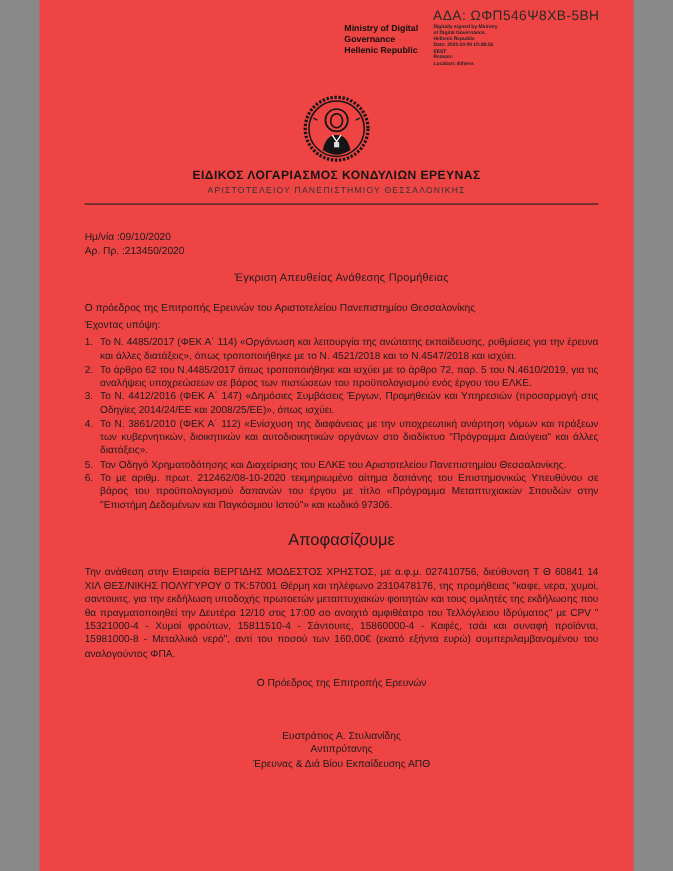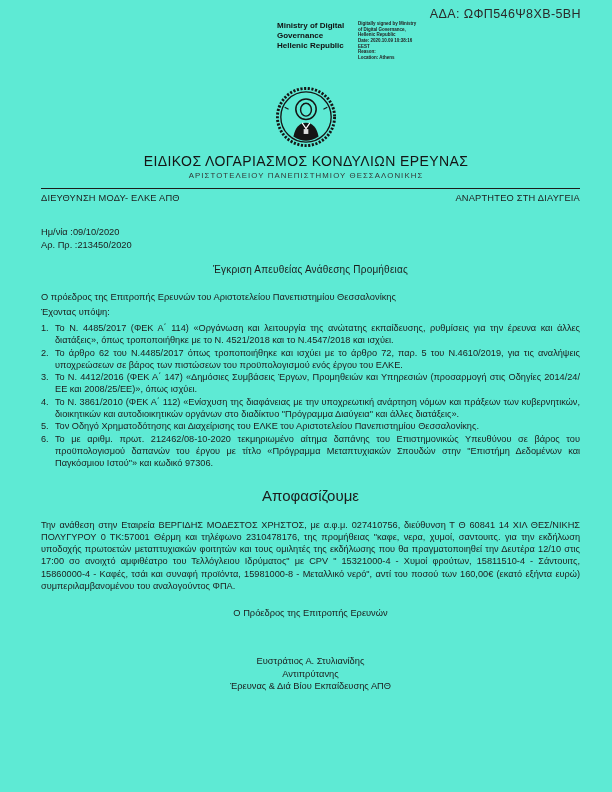--- a/index.html
+++ b/index.html
@@ -1,20 +1,20 @@
 <!DOCTYPE html>
 <html><head>
 <meta charset="utf-8">
 <style>
   html,body{margin:0;padding:0;background:#888;}
   .page{
     position:relative;
-    width:612px;height:792px;
+    width:540px;height:792px;
     margin:0 auto;
-    background:#5eead4;
+    background:#ef4444;
     color:#1c1c1c;
     font-family:"Liberation Sans", sans-serif;
     overflow:hidden;
   }
   .content{padding:0 32px 0 41px;}
   
   .ada{
     position:absolute;top:7px;right:31px;
     font-size:12.5px;letter-spacing:.4px;color:#2a2a2a;
   }
@@ -27,21 +27,21 @@
     font-size:8px;font-weight:bold;line-height:1.25;color:#111;
     white-space:pre-line;width:76px;
   }
   .stamp-sig{
     font-size:4.5px;line-height:1.25;color:#222;
     white-space:pre-line;width:68px;font-weight:bold;
   }
   
   .seal-block{padding-top:86px;text-align:center;}
   .seal{display:inline-block;width:62px;height:62px;}
-  .org1{margin-top:1px;font-size:14px;font-weight:normal;letter-spacing:.4px;color:#151515;}
+  .org1{margin-top:1px;font-size:11px;font-weight:bold;letter-spacing:.4px;color:#151515;}
   .org2{margin-top:2px;font-size:7.8px;letter-spacing:1.1px;color:#333;}
   
   .rule{margin:8px 32px 0 41px;border-top:1.8px solid #1c1c1c;}
   .dept-row{
     display:flex;justify-content:space-between;
     margin-top:4px;font-size:9.3px;letter-spacing:.2px;
   }
   
   .date-block{margin-top:23px;font-size:9.3px;line-height:12.5px;}
   
@@ -99,24 +99,20 @@
         <line x1="54" y1="22" x2="50" y2="24" stroke="#151515" stroke-width="1.2"></line>
       </svg>
     </span>
     <div class="org1">ΕΙΔΙΚΟΣ ΛΟΓΑΡΙΑΣΜΟΣ ΚΟΝΔΥΛΙΩΝ ΕΡΕΥΝΑΣ</div>
     <div class="org2">ΑΡΙΣΤΟΤΕΛΕΙΟΥ ΠΑΝΕΠΙΣΤΗΜΙΟΥ ΘΕΣΣΑΛΟΝΙΚΗΣ</div>
   </div>
 
   <div class="rule"></div>
 
   <div class="content">
-    <div class="dept-row">
-      <span>ΔΙΕΥΘΥΝΣΗ ΜΟΔΥ- ΕΛΚΕ ΑΠΘ</span>
-      <span>ΑΝΑΡΤΗΤΕΟ ΣΤΗ ΔΙΑΥΓΕΙΑ</span>
-    </div>
 
     <div class="date-block">
       <div>Ημ/νία :09/10/2020</div>
       <div>Αρ. Πρ. :213450/2020</div>
     </div>
 
     <div class="doc-title">Έγκριση Απευθείας Ανάθεσης Προμήθειας</div>
 
     <div class="intro1">Ο πρόεδρος της Επιτροπής Ερευνών του Αριστοτελείου Πανεπιστημίου Θεσσαλονίκης</div>
     <div class="intro2">Έχοντας υπόψη:</div>

